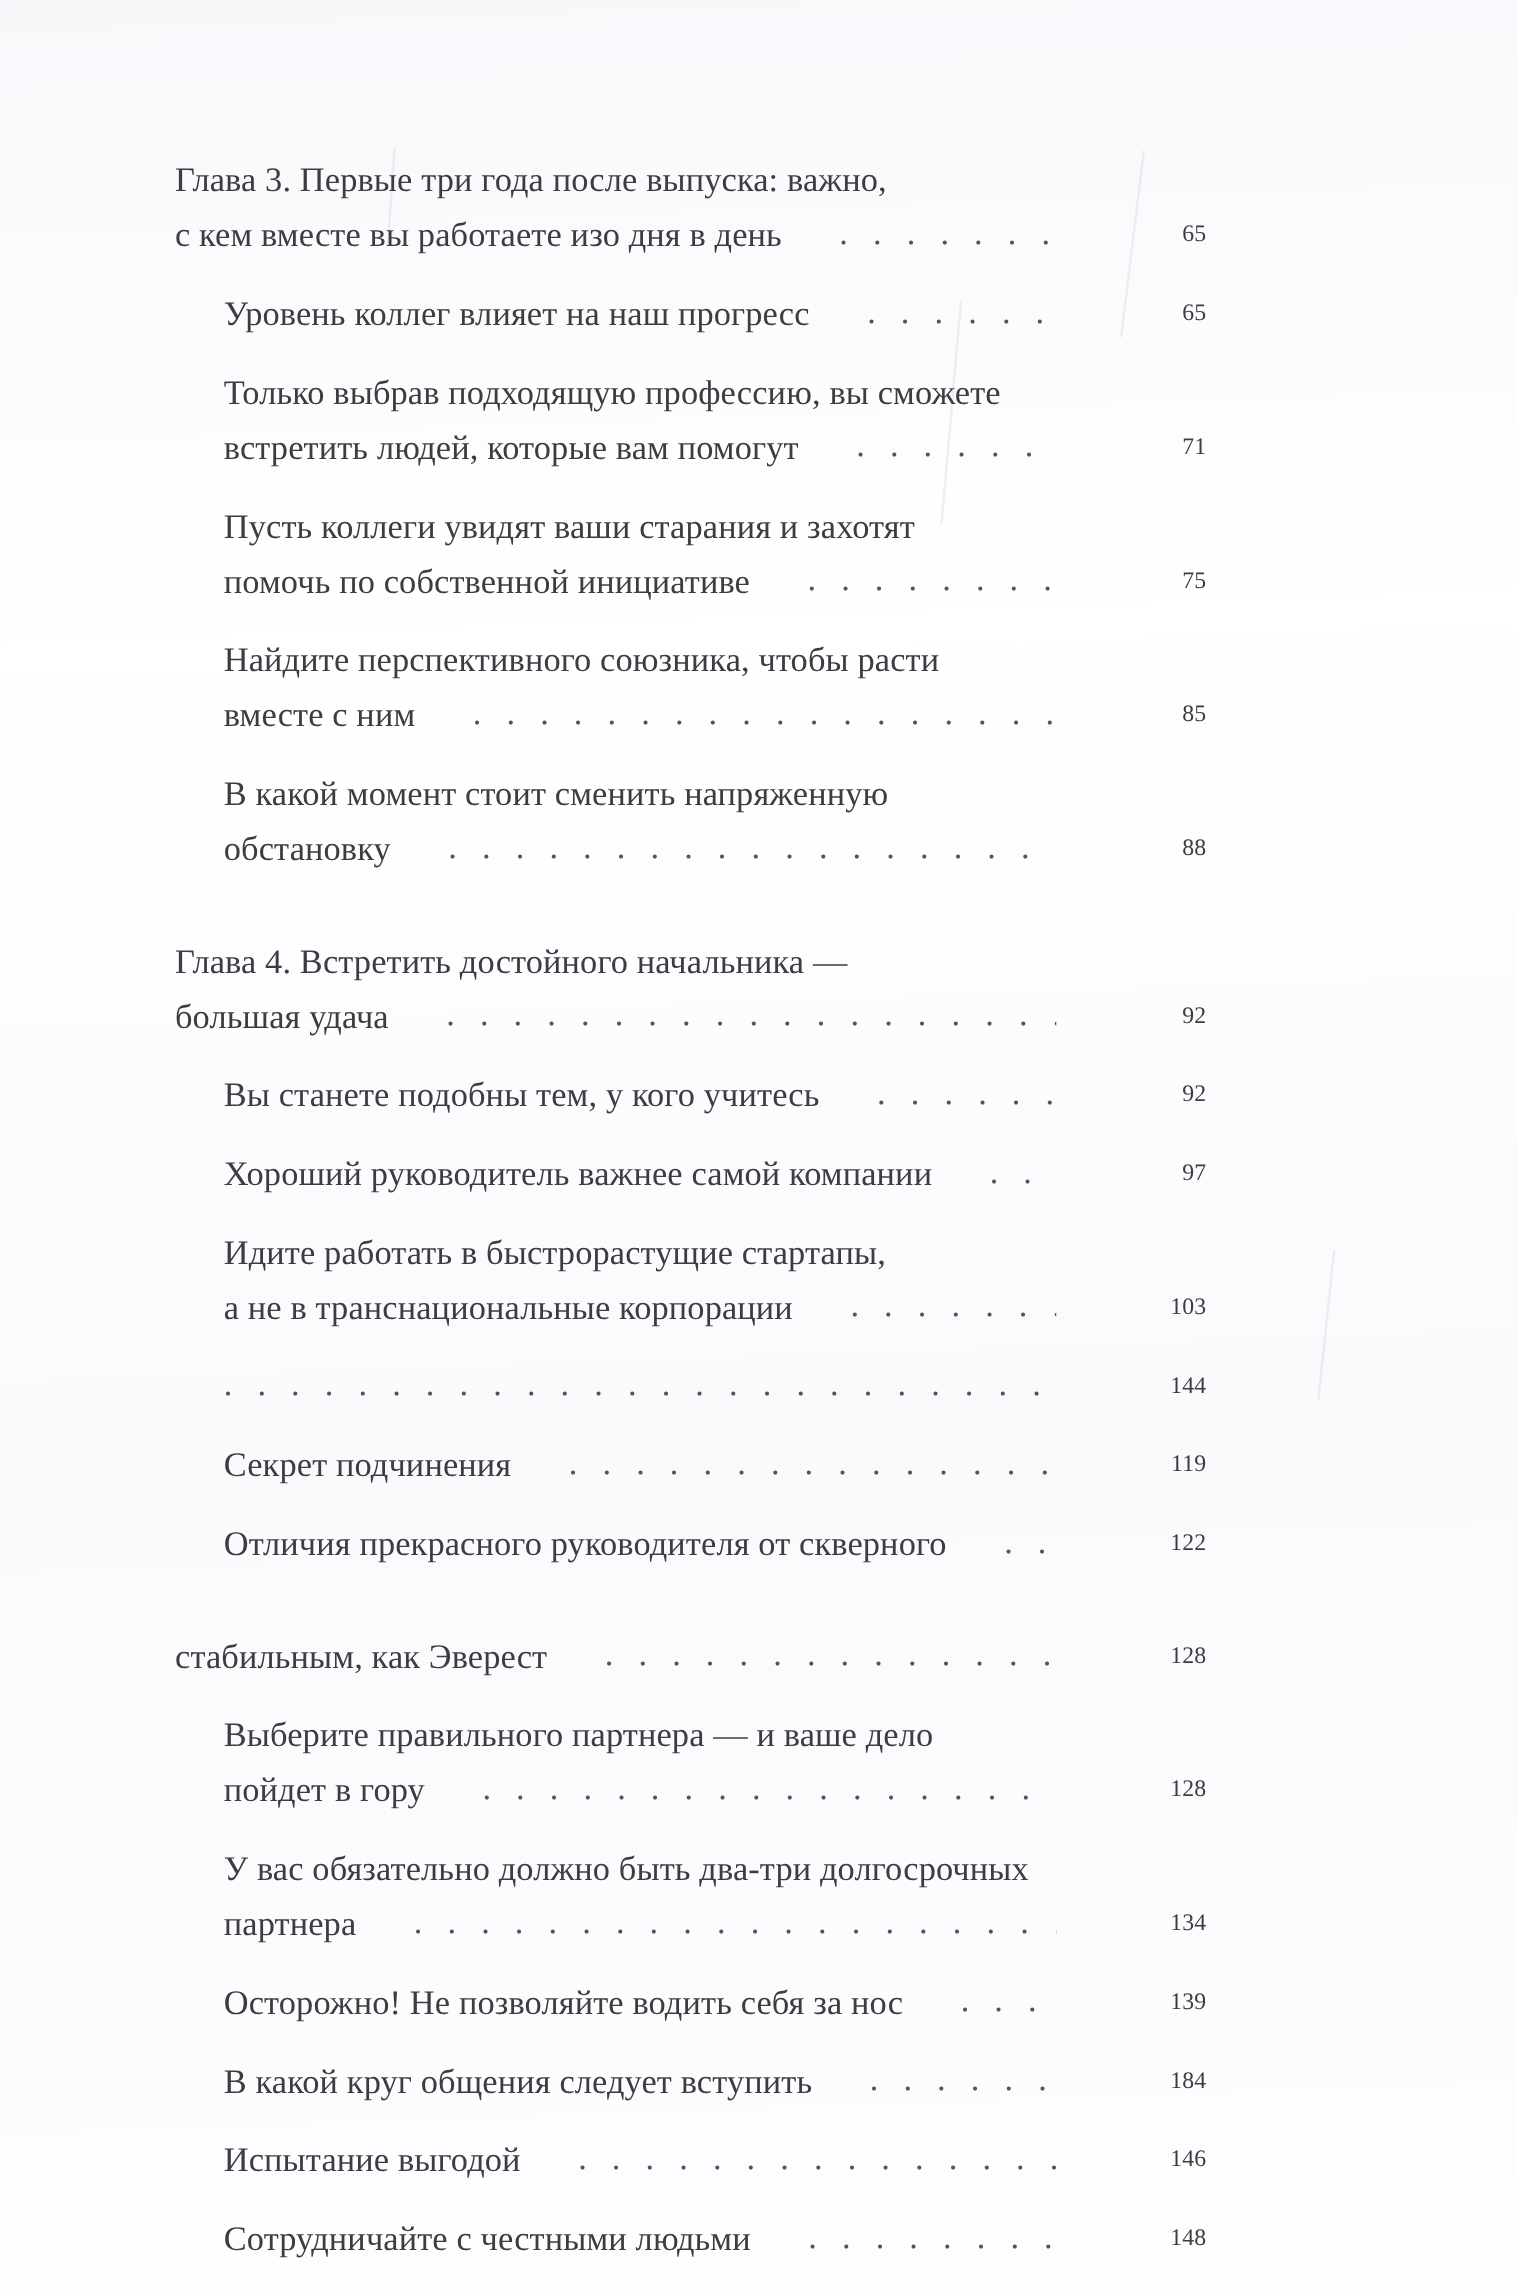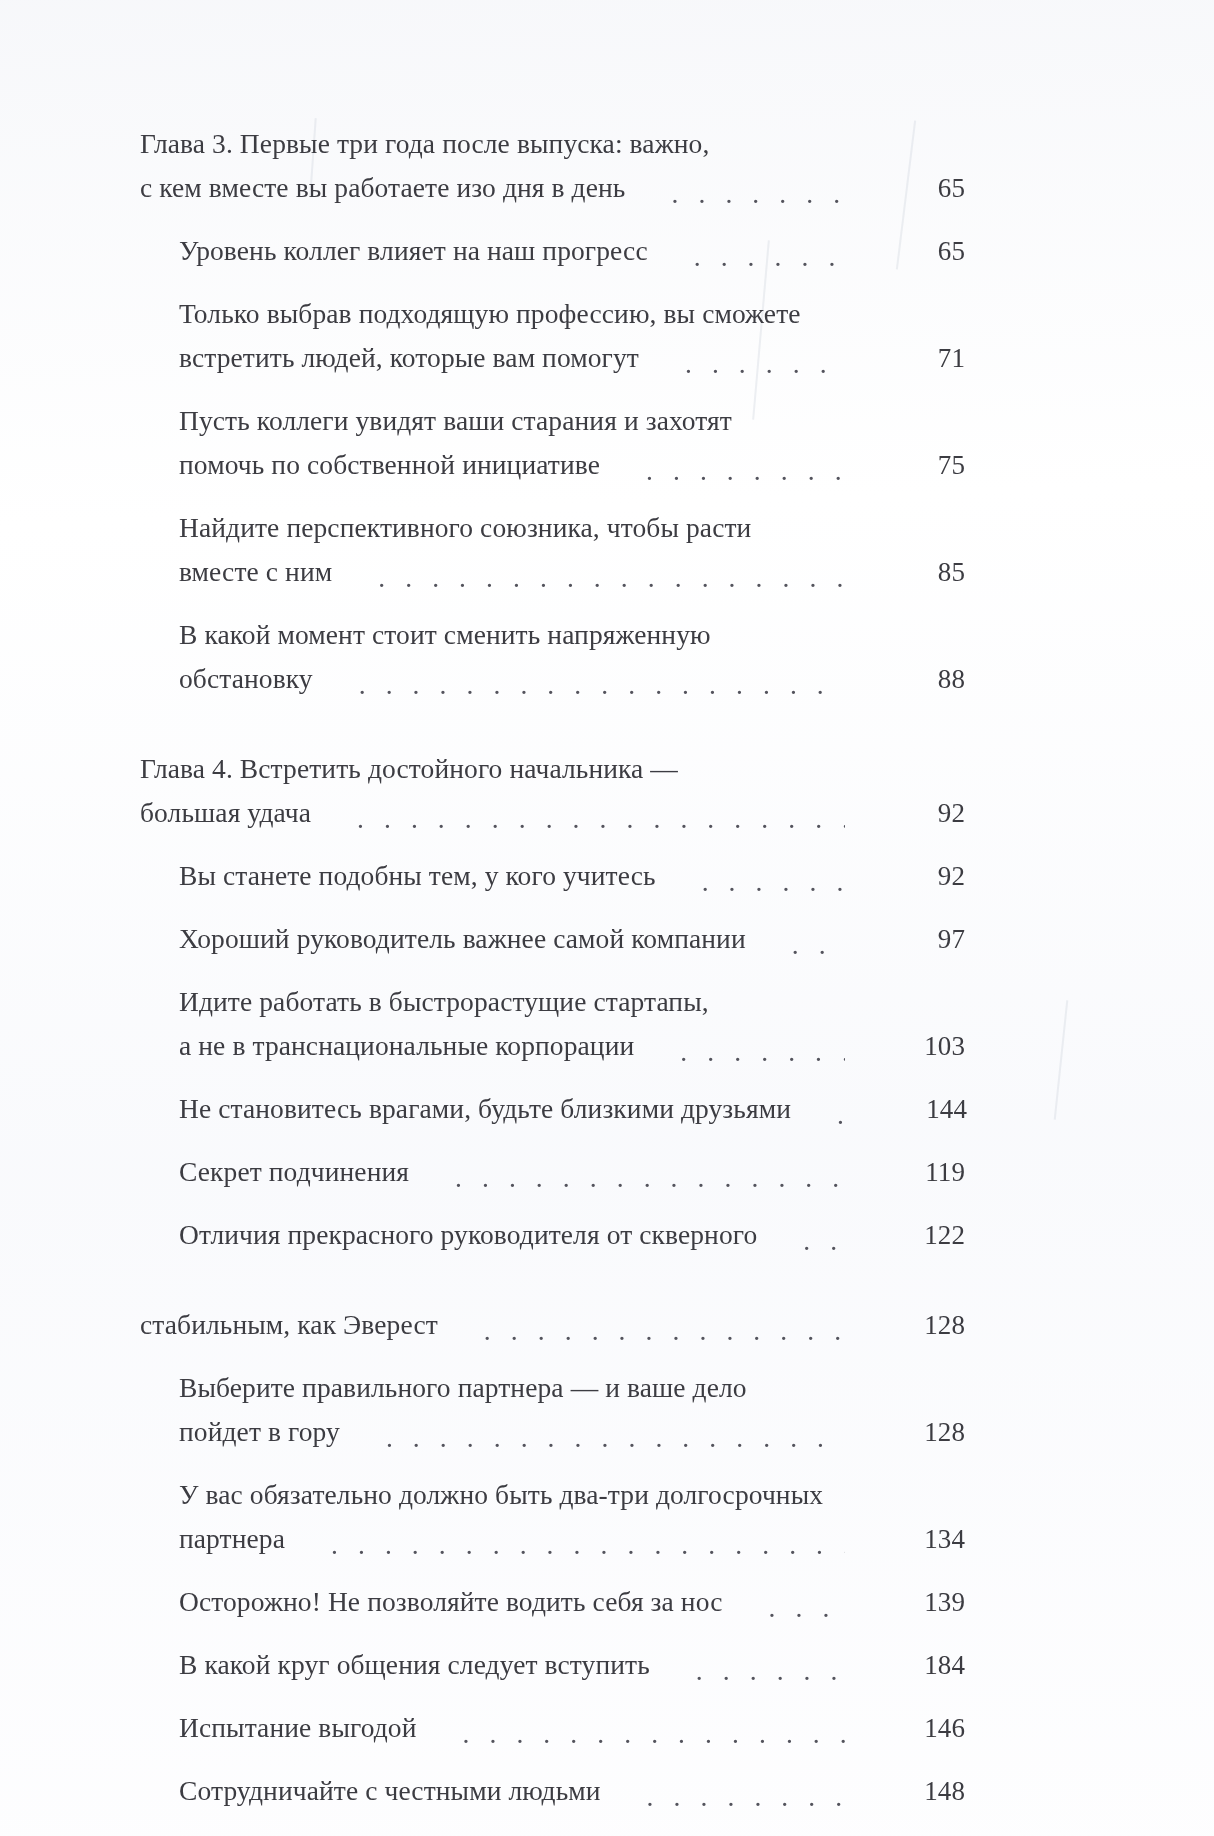--- a/index.html
+++ b/index.html
@@ -62,21 +62,21 @@
     font-size: 27.5px;
   }
 
   
   .line {
     white-space: nowrap;
   }
 
   .line.last {
     display: flex;
-    align-items: flex-end;
+    align-items: center;
     width: 100%;
     gap: 32px;
   }
   .line-text {
     flex: 0 0 auto;
     padding-right: 14px;
   }
   .leader {
     flex: 1 1 auto;
     overflow: hidden;
@@ -92,21 +92,21 @@
     white-space: nowrap;
     letter-spacing: 6.6px;
     font-size: 27.5px;
     color: #53535c;
     line-height: 1;
   }
   .pageno {
     flex: 0 0 auto;
     width: 80px;
     text-align: right;
-    font-size: 27px;
+    font-size: 19px;
     color: #3c3c42;
     padding-left: 8px;
   }
   .entry.sub .pageno {
     width: 80px;
   }
 </style>
 </head>
 <body>
 
@@ -213,21 +213,20 @@
           <div class="line last">
             <span class="line-text">а не в транснациональные корпорации</span>
             <span class="leader"></span>
             <span class="pageno">103</span>
           </div>
         </div>
       </div>
       <div class="entry sub">
         <div class="entry-lines">
           <div class="line last">
-            <span class="line-text">Не становитесь врагами, будьте близкими друзьями</span>
             <span class="leader"></span>
             <span class="pageno">144</span>
           </div>
         </div>
       </div>
       <div class="entry sub">
         <div class="entry-lines">
           <div class="line last">
             <span class="line-text">Секрет подчинения</span>
             <span class="leader"></span>

